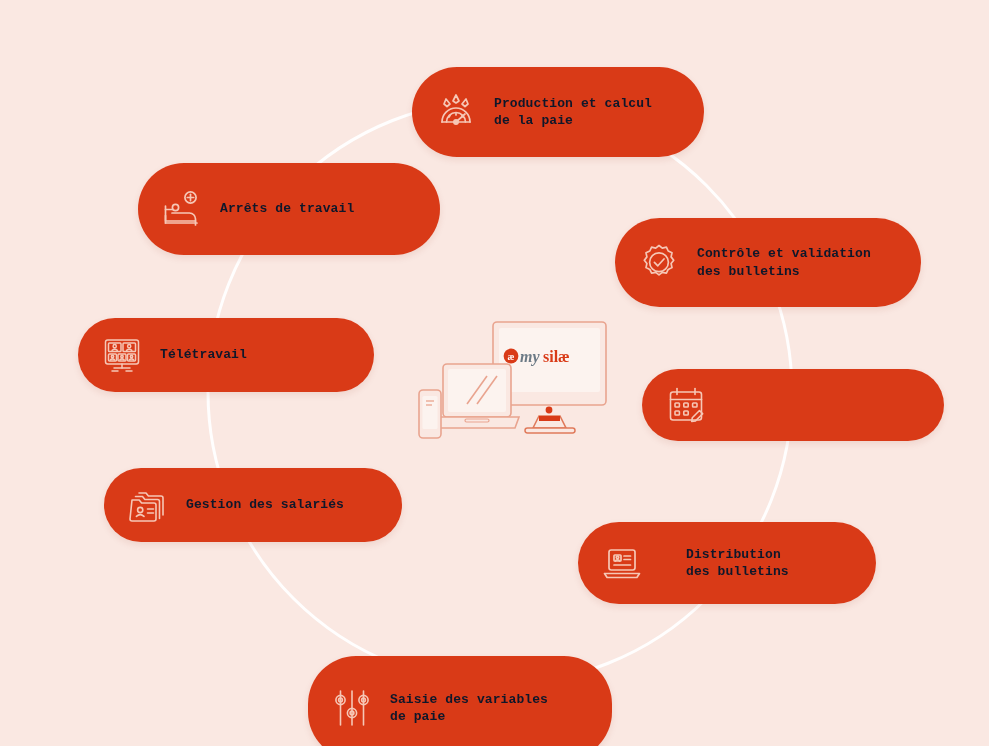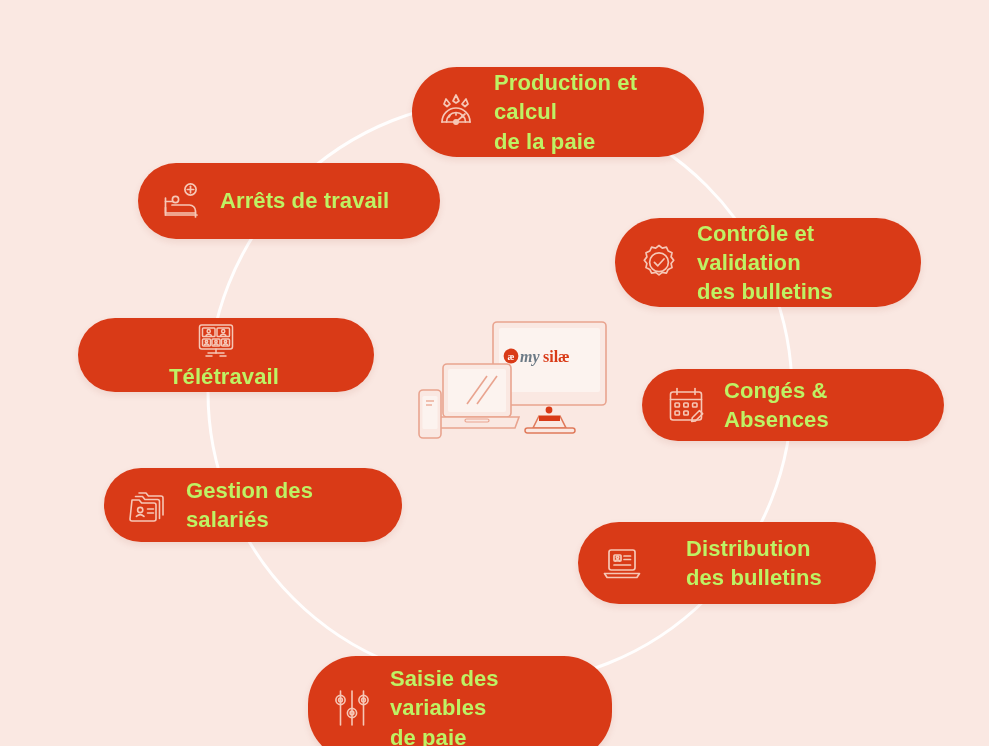--- a/index.html
+++ b/index.html
@@ -52,37 +52,38 @@
   .pill .pill-icon {
     flex: 0 0 auto;
     width: 44px;
     height: 44px;
     margin-right: 16px;
     display: flex;
     align-items: center;
     justify-content: center;
   }
   .pill .pill-label {
-    color: #bef264;
-    font-size: 22px;
+    color: #0f172a;
+    font-size: 13px;
     font-weight: bold;
     line-height: 1.32;
     letter-spacing: 0.1px;
     white-space: pre-line;
+    font-family: Liberation Mono, monospace;
   }
 
   
   #pill-production { left: 412px; top: 67px;  width: 292px; height: 90px; }
   #pill-controle   { left: 615px; top: 218px; width: 306px; height: 89px; }
   #pill-conges     { left: 642px; top: 369px; width: 302px; height: 72px; }
   #pill-distribution { left: 578px; top: 522px; width: 298px; height: 82px; gap: 26px; }
   #pill-saisie     { left: 308px; top: 656px; width: 304px; height: 104px; }
   #pill-gestion    { left: 104px; top: 468px; width: 298px; height: 74px; }
-  #pill-teletravail{ left: 78px;  top: 318px; width: 296px; height: 74px; flex-direction: column; }
-  #pill-arrets     { left: 138px; top: 163px; width: 302px; height: 76px; }
+  #pill-teletravail{ left: 78px;  top: 318px; width: 296px; height: 74px; }
+  #pill-arrets     { left: 138px; top: 163px; width: 302px; height: 92px; }
 
   .icon-svg {
     width: 42px;
     height: 42px;
     display: block;
   }
 </style>
 </head>
 <body>
 
@@ -164,21 +165,20 @@
         <line x1="12" y1="4.5" x2="12" y2="10.5"></line>
         <line x1="30" y1="4.5" x2="30" y2="10.5"></line>
         <rect x="10" y="19" width="4.4" height="4" rx="0.8"></rect>
         <rect x="18.8" y="19" width="4.4" height="4" rx="0.8"></rect>
         <rect x="27.6" y="19" width="4.4" height="4" rx="0.8"></rect>
         <rect x="10" y="27" width="4.4" height="4" rx="0.8"></rect>
         <rect x="18.8" y="27" width="4.4" height="4" rx="0.8"></rect>
         <path d="M34.5 26.5 l3.2 3.2 -7.2 7.2 -3.8 0.6 0.6 -3.8 z"></path>
       </svg>
     </span>
-    <span class="pill-label">Congés &amp; Absences</span>
   </div>
 
   <div class="pill" id="pill-distribution">
     <span class="pill-icon">
       <svg class="icon-svg" viewBox="0 0 42 42" fill="none" stroke="#f6c7b6" stroke-width="1.7" stroke-linecap="round" stroke-linejoin="round">
         <rect x="8" y="8" width="26" height="20" rx="2.2"></rect>
         <path d="M3.5 31.5 h35 l-2.6 4 h-29.8 z"></path>
         <rect x="13" y="13" width="7" height="6" rx="0.8"></rect>
         <circle cx="16.5" cy="15.3" r="1.3"></circle>
         <path d="M14.2 19 q2.3 -2.1 4.6 0"></path>

